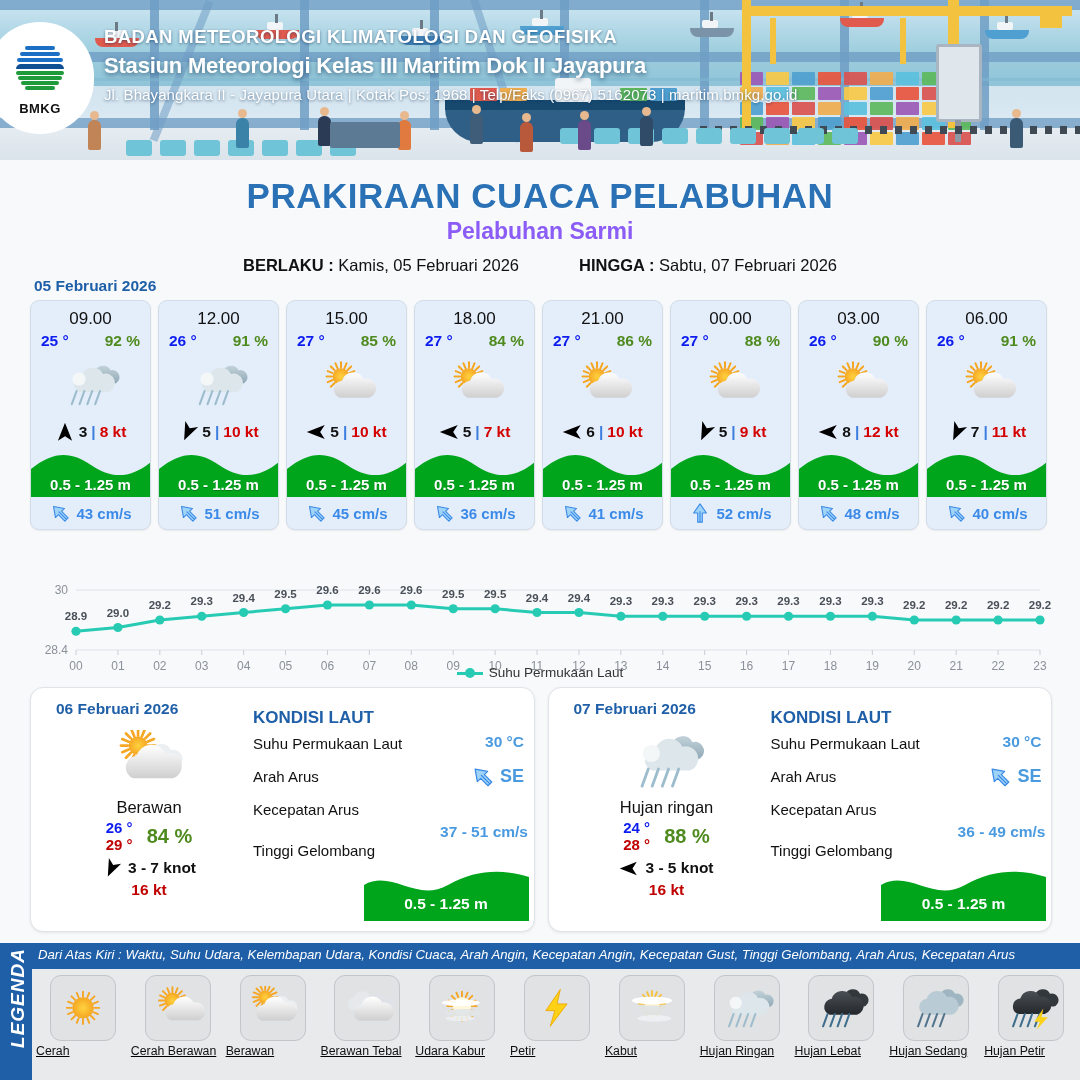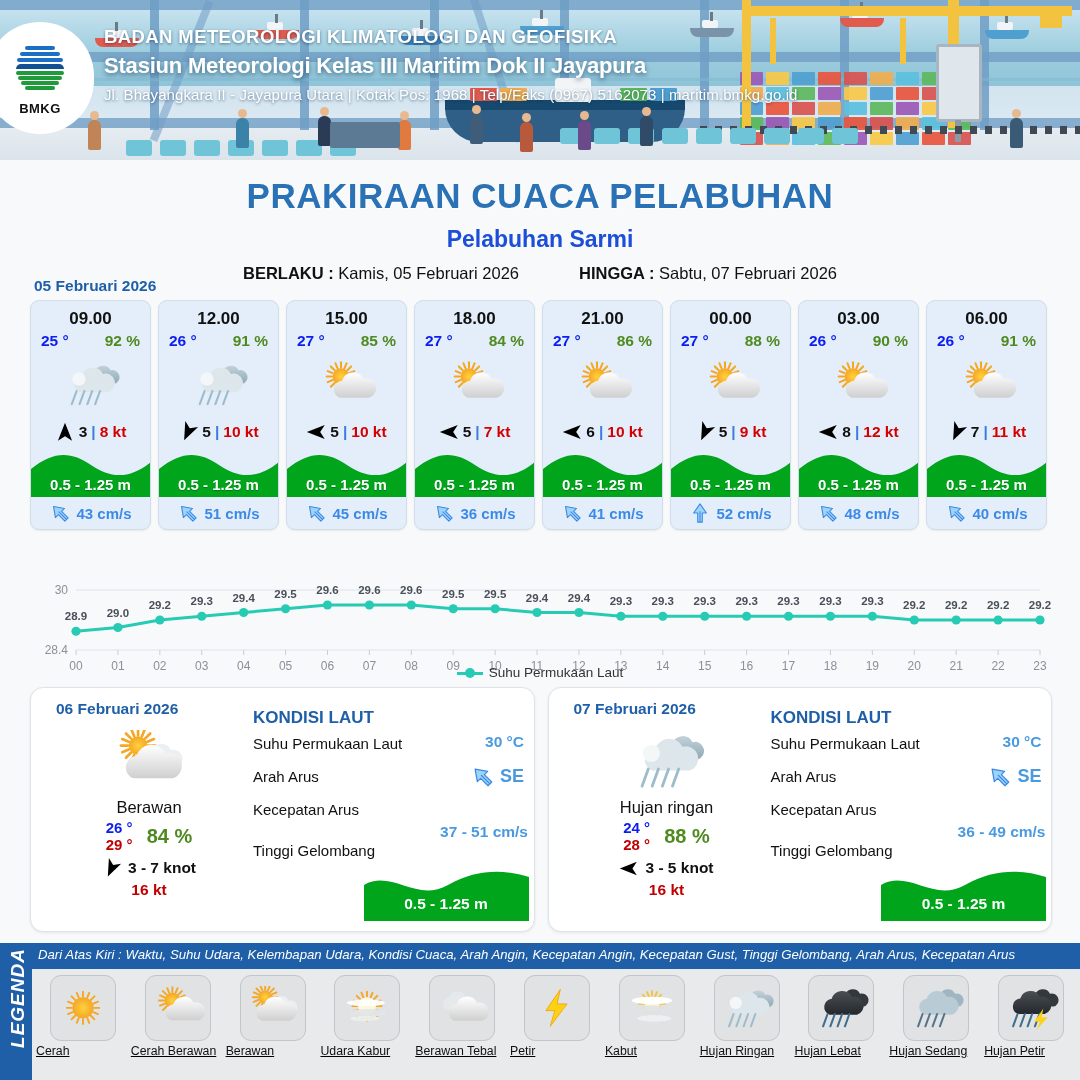--- a/index.html
+++ b/index.html
@@ -44,36 +44,36 @@
            text-shadow:0 1px 3px rgba(0,40,80,.55); }
   .bn-l2 { font-size:22px; font-weight:bold; color:#fff; letter-spacing:-.2px; margin-top:5px;
            text-shadow:0 2px 5px rgba(0,40,80,.6); }
   .bn-l3 { font-size:15px; color:#fff; margin-top:7px; letter-spacing:.1px;
            text-shadow:0 1px 3px rgba(0,40,80,.6); }
 
   
   .title-block { text-align:center; padding-top:16px; }
   .t-main { font-size:35px; font-weight:bold; color:#2a72b5; letter-spacing:.5px;
             text-shadow:1px 1px 0 #fff; }
-  .t-sub  { font-size:23px; font-weight:bold; color:#1d4ed8; margin-top:10px; }
+  .t-sub  { font-size:23px; font-weight:bold; color:#8b5cf6; margin-top:2px; }
   .t-dates { margin-top:11px; font-size:16.5px; color:#111; display:flex;
              justify-content:center; gap:60px; }
   .t-dates b { font-weight:bold; }
 
   
   .day-label { position:absolute; left:34px; top:277px; font-size:15.5px;
                font-weight:bold; color:#1f5fa8; }
 
   
   .cards { position:absolute; left:30px; top:300px; width:1022px;
            display:flex; gap:7px; }
   .card { width:121px; background:#e4eefb; border:1px solid #d3dde8;
           border-radius:9px; overflow:hidden; position:relative;
           box-shadow:0 1px 2px rgba(0,0,0,.07); }
-  .c-time { text-align:center; font-size:17px; font-weight:bold; color:#111;
+  .c-time { text-align:center; font-size:17px; font-weight:normal; color:#111;
             padding-top:8px; }
   .c-row { display:flex; justify-content:space-between; padding:3px 10px 0 10px; }
   .c-temp { font-size:15.5px; font-weight:bold; color:#0d1df0; }
   .c-hum  { font-size:15.5px; font-weight:bold; color:#4f8a1f; }
   .c-icon { height:66px; display:flex; align-items:center; justify-content:center; margin-top:1px; }
   .c-wind { display:flex; align-items:center; justify-content:center; gap:4px;
             height:30px; font-size:15.5px; font-weight:bold; }
   .c-wnum { color:#111; }
   .c-wbar { color:#3b7ddd; font-weight:bold; }
   .c-wkt  { color:#d40000; }
@@ -1333,20 +1333,54 @@
               </linearGradient>
     <linearGradient id="cd" x1="0" y1="0" x2="0" y2="1">
       <stop offset="0" stop-color="#4a4f55"></stop>
                 <stop offset="1" stop-color="#24282c"></stop>
               </linearGradient>
     <radialGradient id="sg">
                 <stop offset="0" stop-color="#ffd23f"></stop>
                 <stop offset="1" stop-color="#f5a623"></stop>
               </radialGradient>
   </defs>
+            <g transform="translate(8,12) scale(0.78)">
+     <path d="M20 40 a15 15 0 0 1 4 -29 a20 20 0 0 1 37 -3 a14 14 0 0 1 9 32 z" fill="#e6e9ec"></path>
+            </g>
+            <g transform="translate(34,16) scale(0.8)">
+     <path d="M20 40 a15 15 0 0 1 4 -29 a20 20 0 0 1 37 -3 a14 14 0 0 1 9 32 z" fill="#dfe3e7"></path>
+            </g>
+            <g transform="translate(16,22) scale(1)">
+     <path d="M20 40 a15 15 0 0 1 4 -29 a20 20 0 0 1 37 -3 a14 14 0 0 1 9 32 z" fill="url(#cw)"></path>
+            </g>
+          </svg>
+        </div>
+    <div class="lg-lab">Berawan Tebal</div>
+      </div>
+      <div class="lg-item">
+        <div class="lg-chip">
+          <svg width="56" height="43.68" viewBox="0 0 100 78">
+            <defs>
+    <linearGradient id="cw" x1="0" y1="0" x2="0" y2="1">
+      <stop offset="0" stop-color="#ffffff"></stop>
+                <stop offset="1" stop-color="#cfcfcf"></stop>
+              </linearGradient>
+    <linearGradient id="cg" x1="0" y1="0" x2="0" y2="1">
+      <stop offset="0" stop-color="#c3d2da"></stop>
+                <stop offset="1" stop-color="#8fa9b6"></stop>
+              </linearGradient>
+    <linearGradient id="cd" x1="0" y1="0" x2="0" y2="1">
+      <stop offset="0" stop-color="#4a4f55"></stop>
+                <stop offset="1" stop-color="#24282c"></stop>
+              </linearGradient>
+    <radialGradient id="sg">
+                <stop offset="0" stop-color="#ffd23f"></stop>
+                <stop offset="1" stop-color="#f5a623"></stop>
+              </radialGradient>
+  </defs>
             <line x1="67" y1="36" x2="76" y2="36" stroke="#f5a623" stroke-width="3.4" stroke-linecap="round"></line>
             <line x1="65.70595205269187" y1="42.505618350206525" x2="74.02086784529345" y2="45.94976924149233" stroke="#f5a623" stroke-width="3.4" stroke-linecap="round"></line>
             <line x1="62.020815280171306" y1="48.020815280171306" x2="68.38477631085024" y2="54.384776310850235" stroke="#f5a623" stroke-width="3.4" stroke-linecap="round"></line>
             <line x1="56.505618350206525" y1="51.70595205269187" x2="59.94976924149233" y2="60.02086784529345" stroke="#f5a623" stroke-width="3.4" stroke-linecap="round"></line>
             <line x1="50" y1="53" x2="50" y2="62" stroke="#f5a623" stroke-width="3.4" stroke-linecap="round"></line>
             <line x1="43.494381649793475" y1="51.70595205269187" x2="40.05023075850767" y2="60.02086784529345" stroke="#f5a623" stroke-width="3.4" stroke-linecap="round"></line>
             <line x1="37.979184719828694" y1="48.020815280171306" x2="31.615223689149765" y2="54.38477631085024" stroke="#f5a623" stroke-width="3.4" stroke-linecap="round"></line>
             <line x1="34.29404794730813" y1="42.505618350206525" x2="25.979132154706544" y2="45.94976924149233" stroke="#f5a623" stroke-width="3.4" stroke-linecap="round"></line>
             <line x1="33" y1="36" x2="24" y2="36" stroke="#f5a623" stroke-width="3.4" stroke-linecap="round"></line>
             <line x1="34.29404794730812" y1="29.494381649793475" x2="25.97913215470654" y2="26.050230758507666" stroke="#f5a623" stroke-width="3.4" stroke-linecap="round"></line>
@@ -1378,54 +1412,20 @@
               </linearGradient>
     <linearGradient id="cd" x1="0" y1="0" x2="0" y2="1">
       <stop offset="0" stop-color="#4a4f55"></stop>
                 <stop offset="1" stop-color="#24282c"></stop>
               </linearGradient>
     <radialGradient id="sg">
                 <stop offset="0" stop-color="#ffd23f"></stop>
                 <stop offset="1" stop-color="#f5a623"></stop>
               </radialGradient>
   </defs>
-            <g transform="translate(8,12) scale(0.78)">
-     <path d="M20 40 a15 15 0 0 1 4 -29 a20 20 0 0 1 37 -3 a14 14 0 0 1 9 32 z" fill="#e6e9ec"></path>
-            </g>
-            <g transform="translate(34,16) scale(0.8)">
-     <path d="M20 40 a15 15 0 0 1 4 -29 a20 20 0 0 1 37 -3 a14 14 0 0 1 9 32 z" fill="#dfe3e7"></path>
-            </g>
-            <g transform="translate(16,22) scale(1)">
-     <path d="M20 40 a15 15 0 0 1 4 -29 a20 20 0 0 1 37 -3 a14 14 0 0 1 9 32 z" fill="url(#cw)"></path>
-            </g>
-          </svg>
-        </div>
-    <div class="lg-lab">Berawan Tebal</div>
-      </div>
-      <div class="lg-item">
-        <div class="lg-chip">
-          <svg width="56" height="43.68" viewBox="0 0 100 78">
-            <defs>
-    <linearGradient id="cw" x1="0" y1="0" x2="0" y2="1">
-      <stop offset="0" stop-color="#ffffff"></stop>
-                <stop offset="1" stop-color="#cfcfcf"></stop>
-              </linearGradient>
-    <linearGradient id="cg" x1="0" y1="0" x2="0" y2="1">
-      <stop offset="0" stop-color="#c3d2da"></stop>
-                <stop offset="1" stop-color="#8fa9b6"></stop>
-              </linearGradient>
-    <linearGradient id="cd" x1="0" y1="0" x2="0" y2="1">
-      <stop offset="0" stop-color="#4a4f55"></stop>
-                <stop offset="1" stop-color="#24282c"></stop>
-              </linearGradient>
-    <radialGradient id="sg">
-                <stop offset="0" stop-color="#ffd23f"></stop>
-                <stop offset="1" stop-color="#f5a623"></stop>
-              </radialGradient>
-  </defs>
             <path d="M56 6 L30 44 L46 44 L38 72 L68 32 L50 32 Z" fill="#fcd116" stroke="#f0a500" stroke-width="1.5"></path>
           </svg>
         </div>
     <div class="lg-lab">Petir</div>
       </div>
       <div class="lg-item">
         <div class="lg-chip">
           <svg width="56" height="43.68" viewBox="0 0 100 78">
             <defs>
     <linearGradient id="cw" x1="0" y1="0" x2="0" y2="1">

